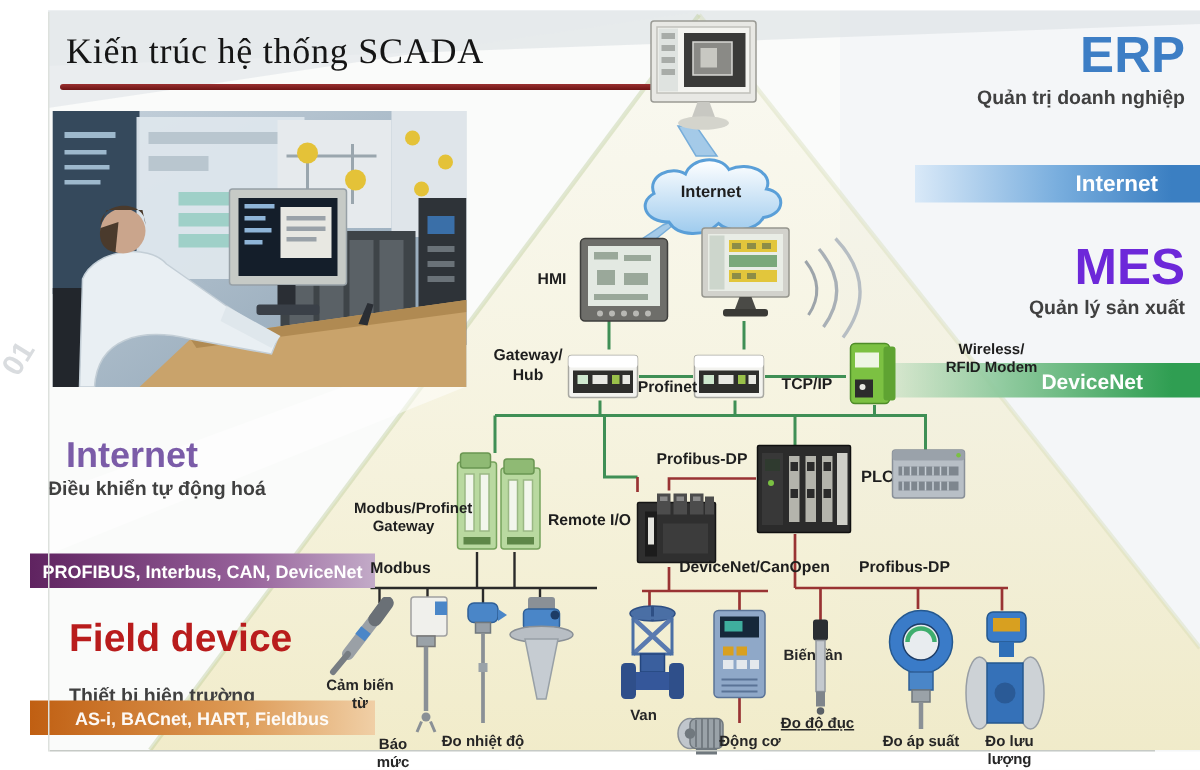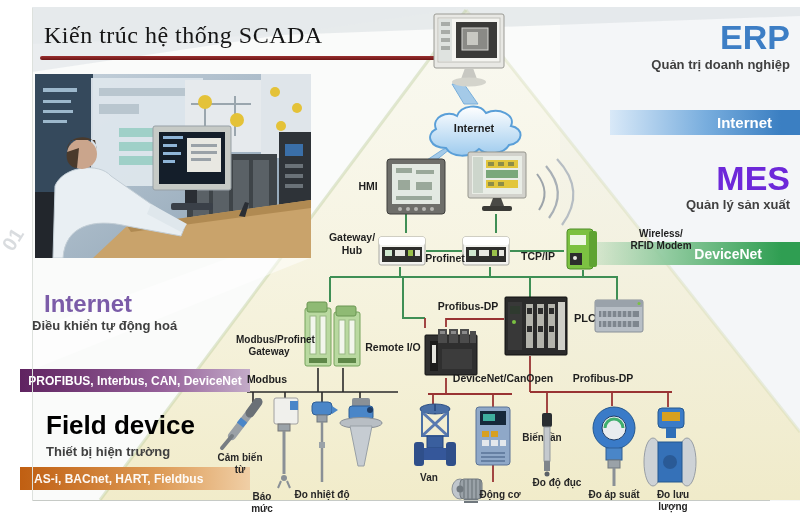--- a/index.html
+++ b/index.html
@@ -21,21 +21,21 @@
   .bar-internet{left:610px;top:110px;width:190px;height:25px;font-size:15px;
       justify-content:flex-end;padding-right:28px;box-sizing:border-box;
       background:linear-gradient(to right,#d9e9f8,#79aede 50%,#3b7fc2 90%);}
   .bar-ethernet{left:565px;top:242px;width:235px;height:23px;font-size:14px;
       justify-content:flex-end;padding-right:38px;box-sizing:border-box;
       background:linear-gradient(to right,rgba(255,255,255,0),#8fca9e 45%,#2f9e52 92%);}
   .bar-profibus{left:20px;top:369px;width:230px;height:23px;font-size:12px;
       justify-content:center;
       background:linear-gradient(to right,#5f2360,#96619a 62%,#c3abc8);}
   .bar-fieldbus{left:20px;top:467px;width:230px;height:23px;font-size:12px;
-      justify-content:flex-start;padding-left:14px;box-sizing:border-box;
+      justify-content:flex-start;padding-left:30px;box-sizing:border-box;
       color:rgba(255,255,255,.95);
       background:linear-gradient(to right,#c05f12,#dd9a55 60%,#f0cfa6);}
   
   .lbl{position:absolute;font-size:10.5px;color:#1e1e1e;text-align:center;
        white-space:pre-line;line-height:1.2;font-weight:bold;}
   .lbl-sm{font-size:10px;font-weight:bold;color:#262626;}
   .watermark{position:absolute;left:2px;top:228px;color:rgba(130,140,150,.30);
        font-size:20px;font-weight:bold;transform:rotate(-58deg);}
   .slide-edge-b{position:absolute;left:33px;top:500px;width:737px;height:1px;background:#c6cac6;}
   .slide-edge-l{position:absolute;left:32px;top:8px;width:1px;height:493px;background:#dde1dd;}
@@ -212,22 +212,22 @@
   <div class="bar bar-ethernet">
     <span>DeviceNet</span>
   </div>
 
   <div class="lvl-name" style="left:44px;top:292px;font-size:24px;color:#7b5ca8;">Internet</div>
   <div class="lvl-desc" style="left:32px;top:319px;">Điều khiển tự động hoá</div>
   <div class="bar bar-profibus">
     <span>PROFIBUS, Interbus, CAN, DeviceNet</span>
   </div>
 
-  <div class="lvl-name" style="left:46px;top:412px;font-size:26px;color:#000000;">Field device</div>
-  <div class="lvl-desc" style="left:46px;top:445px;">Thiết bị hiện trường</div>
+  <div class="lvl-name" style="left:46px;top:412px;font-size:26px;color:#b91c1c;">Field device</div>
+  <div class="lvl-desc" style="left:46px;top:457px;">Thiết bị hiện trường</div>
   <div class="bar bar-fieldbus">
     <span>AS-i, BACnet, HART, Fieldbus</span>
   </div>
 
   <svg class="abs" style="left:432px;top:12px" width="76" height="80" viewBox="0 0 76 80">
     <rect x="2" y="2" width="70" height="54" rx="2" fill="#e8e8e4" stroke="#9a9a94"></rect>
     <rect x="6" y="6" width="62" height="44" fill="#f4f4f0" stroke="#c0c0ba"></rect>
     <rect x="7" y="7" width="13" height="42" fill="#dfe3e0"></rect>
     <g fill="#a8aca8">
         <rect x="9" y="10" width="9" height="4"></rect>
@@ -485,21 +485,21 @@
       </g>
   </svg>
   <div class="lbl lbl-sm" style="left:505px;top:432px;width:42px;margin-left:16px;">Biến tần</div>
 
   <svg class="abs" style="left:539px;top:412px" width="16" height="66" viewBox="0 0 16 66">
     <rect x="3" y="1" width="10" height="14" rx="2" fill="#2a2e32"></rect>
     <rect x="5" y="15" width="6" height="34" fill="#c4c9ce" stroke="#94999e"></rect>
     <rect x="5" y="49" width="6" height="10" fill="#7f858b"></rect>
     <circle cx="8" cy="62" r="2.5" fill="#5a6066"></circle>
   </svg>
-  <div class="lbl lbl-sm" style="left:532px;top:477px;width:50px;">Đo độ đục</div>
+  <div class="lbl lbl-sm" style="left:520px;top:477px;width:50px;text-decoration:underline;">Đo độ đục</div>
 
   <svg class="abs" style="left:592px;top:404px" width="44" height="86" viewBox="0 0 44 86">
     <circle cx="22" cy="24" r="21" fill="#3a7bc8" stroke="#24588f"></circle>
     <circle cx="22" cy="24" r="12" fill="#e8ecef" stroke="#1d3c66"></circle>
     <path d="M13 24 a9 9 0 0 1 18 0" fill="none" stroke="#3fae6e" stroke-width="3"></path>
     <rect x="14" y="44" width="16" height="12" fill="#4a86c8" stroke="#2f5f96"></rect>
     <rect x="16" y="56" width="12" height="8" fill="#9aa2a8" stroke="#70787e"></rect>
     <line x1="22" y1="64" x2="22" y2="82" stroke="#8a9096" stroke-width="3"></line>
   </svg>
   <div class="lbl lbl-sm" style="left:586px;top:489px;width:56px;">Đo áp suất</div>

